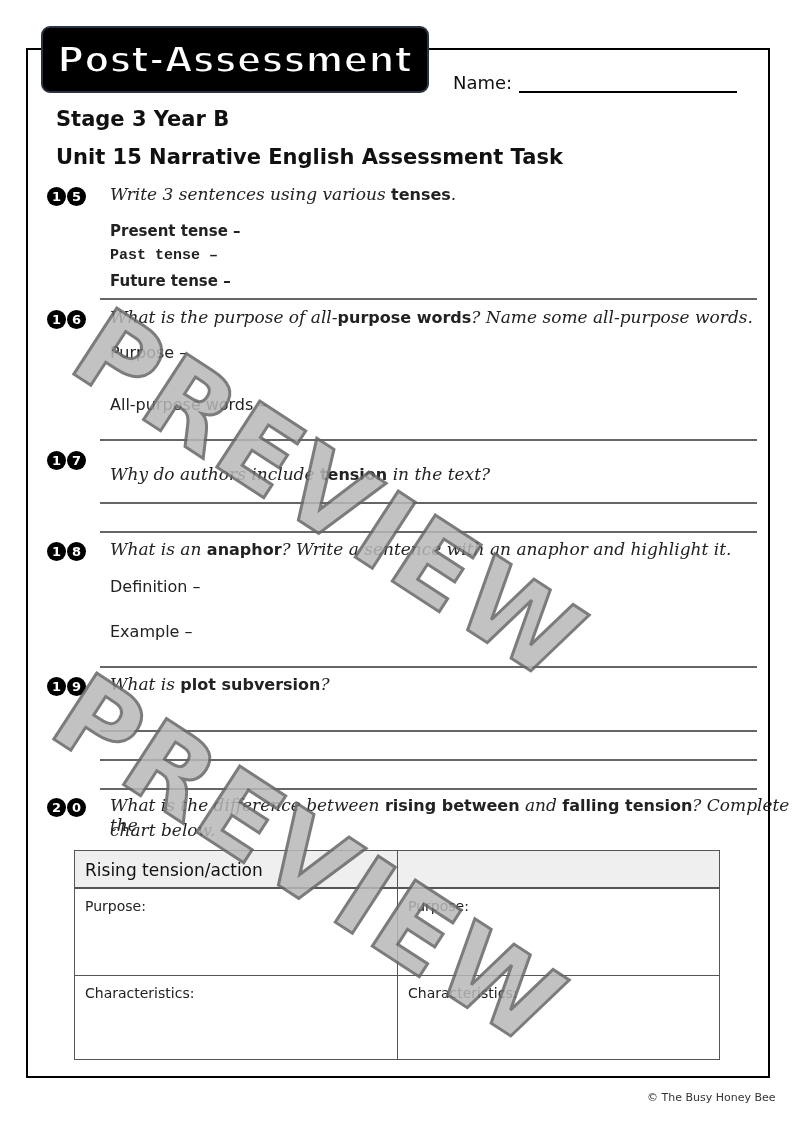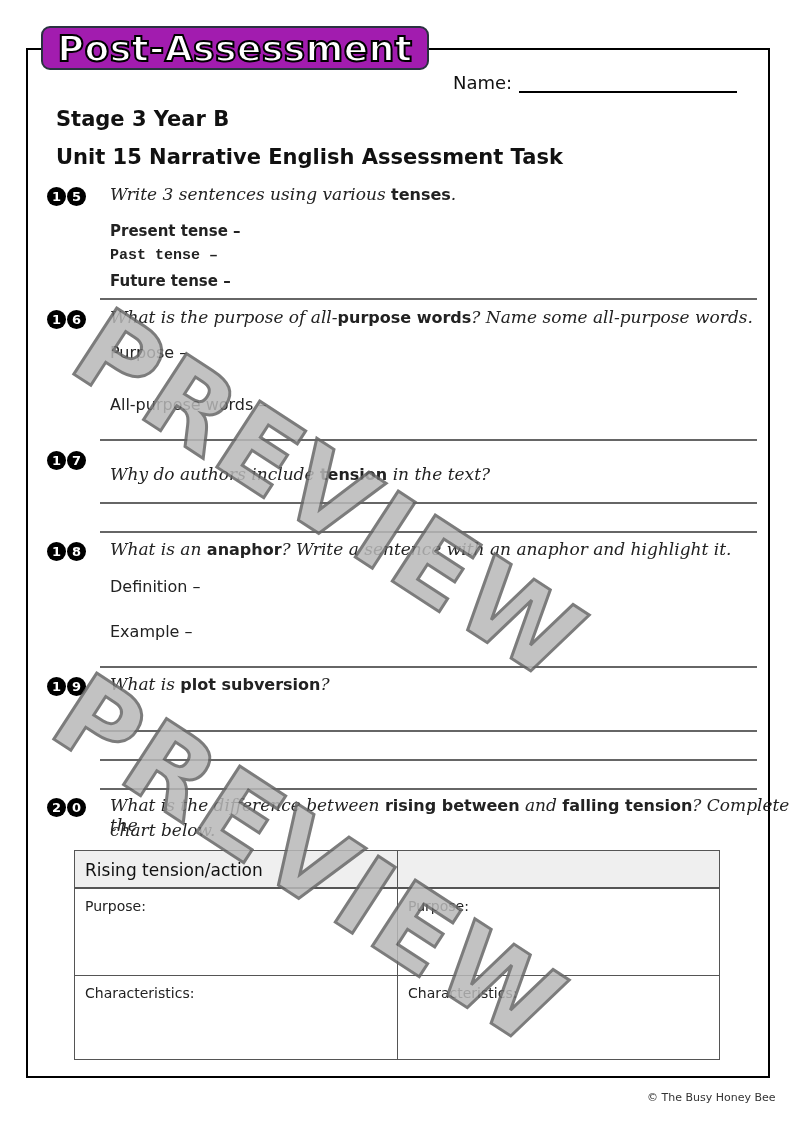--- a/index.html
+++ b/index.html
@@ -1,18 +1,18 @@
 <!DOCTYPE html>
 <html><head>
 <meta charset="utf-8">
 <style>
   html, body { margin:0; padding:0; background:#ffffff; }
   body { width:794px; height:1122px; position:relative; overflow:hidden; font-family:"DejaVu Sans", sans-serif; color:#111; }
   .frame { position:absolute; left:26px; top:48px; width:744px; height:1030px; border:2.5px solid #000; box-sizing:border-box; }
-  .title-box { position:absolute; left:41px; top:26px; width:388px; height:44px; background:#a21caf; border:2px solid #2a3340; border-radius:9px; box-sizing:border-box; display:flex; align-items:center; justify-content:center; }
+  .title-box { position:absolute; left:41px; top:26px; width:388px; height:67px; background:#000000; border:2px solid #2a3340; border-radius:9px; box-sizing:border-box; display:flex; align-items:center; justify-content:center; }
   .title-text { font-family:"DejaVu Sans", sans-serif; font-size:36px; font-weight:bold; color:#fff; -webkit-text-stroke:2px #000; letter-spacing:0.5px; }
   .name-label { position:absolute; left:453px; top:72px; font-size:18px; font-family:"DejaVu Sans", sans-serif; }
   .name-line { position:absolute; left:519px; top:91px; width:218px; height:0; border-top:2.5px solid #000; }
   .stage { position:absolute; left:56px; top:107px; font-size:21px; font-weight:bold; }
   .unit { position:absolute; left:56px; top:145px; font-size:21px; font-weight:bold; }
   .qnum { position:absolute; left:47px; display:flex; gap:1px; }
   .qnum span { display:inline-block; width:19px; height:19px; border-radius:50%; background:#000; color:#fff; font-size:13px; font-weight:bold; text-align:center; line-height:19px; font-family:"DejaVu Sans", sans-serif; }
   .qtext { position:absolute; left:110px; font-family:"DejaVu Serif", serif; font-style:italic; font-size:17px; color:#222; }
   .qtext b { font-style:normal; font-family:"DejaVu Sans", sans-serif; font-weight:bold; font-size:16px; }
   .sub { position:absolute; left:110px; font-size:16px; color:#222; }

